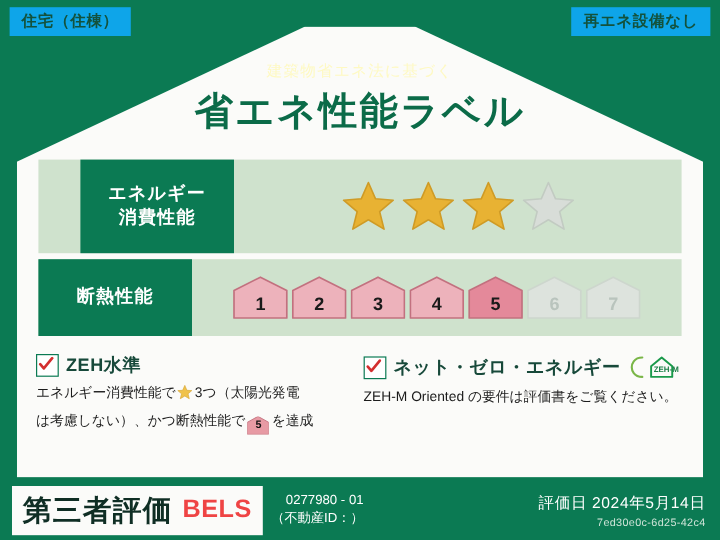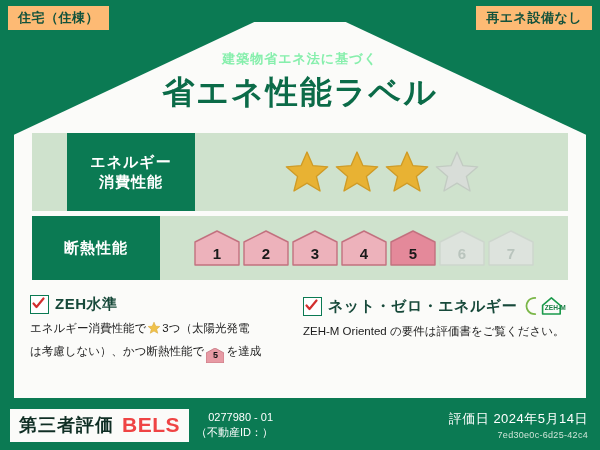--- a/index.html
+++ b/index.html
@@ -14,21 +14,21 @@
     width:600px;height:450px;
     background:#0b7a53;
     box-sizing:border-box;
     overflow:hidden;
   }
 
   
   .corner-badge{
     position:absolute;
     top:6px;
-    background:#fdba74;
+    background:#0ea5e9;
     color:#13523c;
     font-weight:bold;
     font-size:13px;
     letter-spacing:0.5px;
     padding:5px 10px 6px 10px;
     line-height:1;
     white-space:nowrap;
     z-index:6;
   }
   .corner-badge.left{left:8px;}
@@ -45,22 +45,22 @@
   }
 
   .title-wrap{
     position:absolute;
     left:0;right:0;top:50px;
     text-align:center;
     z-index:4;
   }
   .title-sub{
     font-size:13px;
-    font-weight:bold;
-    color:#86efac;
+    font-weight:normal;
+    color:#fef9c3;
     letter-spacing:1px;
     margin-bottom:3px;
   }
   .title-main{
     font-size:32px;
     font-weight:bold;
     color:#0b6b48;
     letter-spacing:2px;
   }
 
@@ -190,21 +190,21 @@
   }
   .bels-box{
     margin-left:10px;
     background:#fbfbf9;
     padding:4px 9px 5px 9px;
     display:flex;
     align-items:center;
     gap:8px;
   }
   .bels-jp{
-    font-size:18px;
+    font-size:24px;
     font-weight:bold;
     color:#0f2e24;
     letter-spacing:1px;
     font-family:Liberation Serif, serif;
   }
   .bels-en{
     font-size:21px;
     font-weight:bold;
     color:#ef4444;
     letter-spacing:0.5px;

